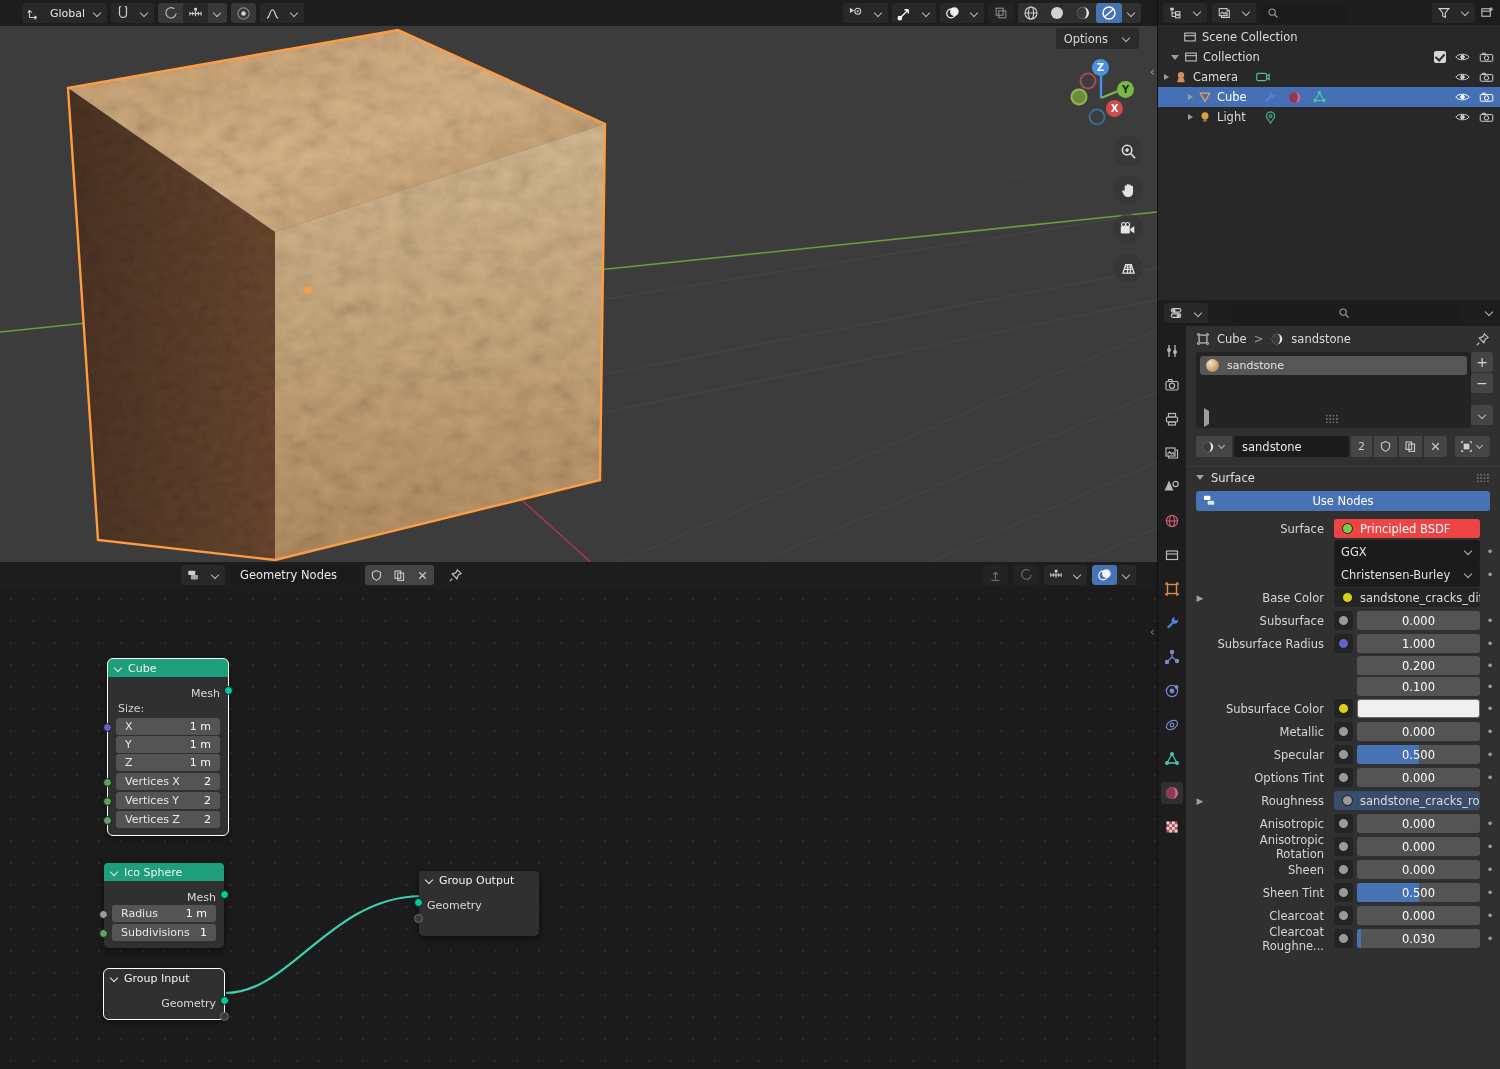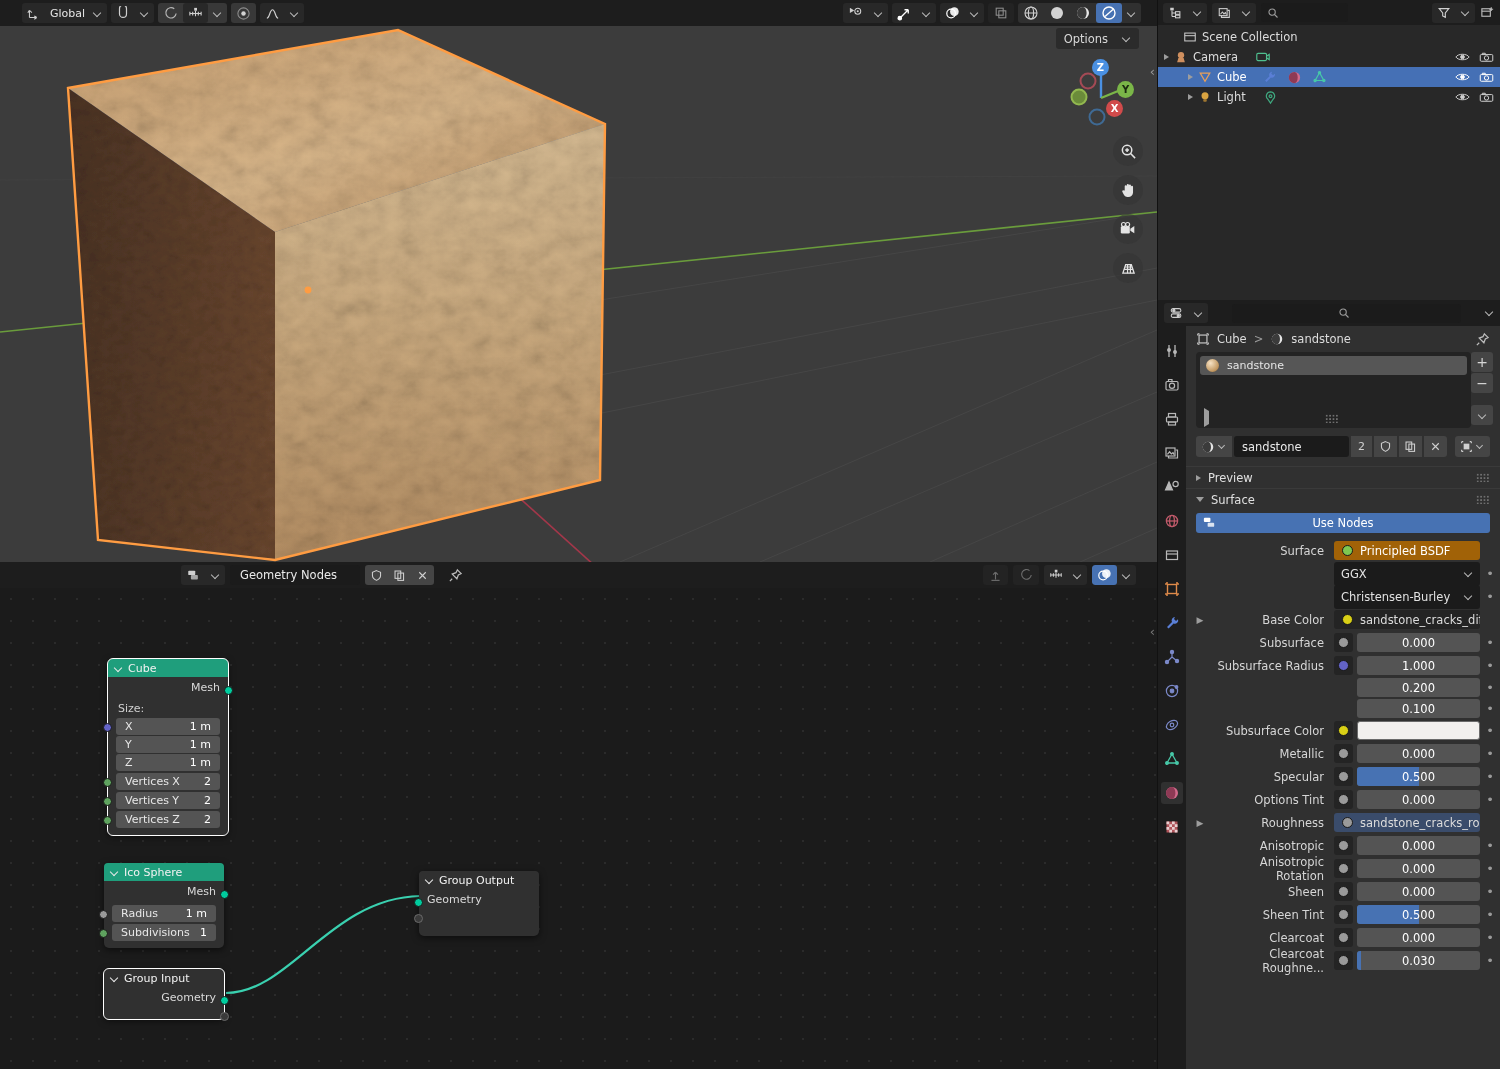--- a/index.html
+++ b/index.html
@@ -75,21 +75,21 @@
   }
   #ne-collapse { position:absolute; right: 2px; top: 62px; color:#7a7a7a; font-size: 13px;}
   .node { position: absolute; border-radius: 5px; background: #303030;
           box-shadow: 0 2px 7px rgba(0,0,0,.55); font-size: 11px; }
   .node.selected { outline: 1.5px solid #ffffff; outline-offset: 0px; }
   .node-head { height: 18px; border-radius: 4px 4px 0 0; display: flex; align-items: center;
                padding: 0 6px; gap: 5px; color: #f2f2f2; font-size: 11px; }
   .node-head.geom { background: #1f9e7c; }
   .node-head.io   { background: #303030; align-items: center; }
   .node-body { padding: 4px 0 6px 0; }
-  .node-row { height: 19px; display: flex; align-items: flex-start; padding: 0 8px; position: relative; }
+  .node-row { height: 19px; display: flex; align-items: flex-end; padding: 0 8px; position: relative; }
   .node-row .lbl { color: #d9d9d9; }
   .node-row.out { justify-content: flex-end; }
   .field { height: 17px; margin: 1px 8px; border-radius: 3px; background: #545454;
            display:flex; align-items:center; justify-content:space-between; padding: 0 9px; color: #e7e7e7; }
   .field .v { color: #ffffff; }
   .sock { position: absolute; width: 9px; height: 9px; border-radius: 50%; border: 1px solid #191919; }
   .sock.geom { background: #00cc9e; }
   .sock.vec  { background: #6363c7; }
   .sock.int  { background: #5fa35f; }
   .sock.gray { background: #9a9a9a; }
@@ -148,21 +148,21 @@
   .dots { margin-left: auto; width: 14px; height: 9px;
           background-image: radial-gradient(#6f6f6f 0.8px, transparent 0.9px);
           background-size: 3.4px 3.4px; }
   #use-nodes { margin: 3px 10px 6px 10px; height: 20px; background: #4772b3; border-radius: 3px;
                display:flex; align-items:center; justify-content:center; color: #fff; font-size: 11.5px; position: relative; }
   .prow { display: flex; align-items: center; height: 23px; padding: 0 4px 0 8px; gap: 4px; }
   .prow .plabel { width: 120px; text-align: right; color: #d6d6d6; font-size: 11.5px; padding-right: 6px; flex: none;}
   .prow .pexp { width: 12px; color:#9d9d9d; font-size: 9px; flex:none; text-align:center; }
   .pfield { flex: 1; height: 19px; border-radius: 3px; background: #545454; display:flex;
             align-items:center; justify-content:center; color: #fff; font-size: 11.5px; position: relative; overflow: hidden;}
-  .pfield.dark { background: #a16207; justify-content: flex-start; padding-left: 8px; gap: 7px; }
+  .pfield.dark { background: #ef4444; justify-content: flex-start; padding-left: 8px; gap: 7px; }
   .pfield.fill::before { content:""; position:absolute; left:0; top:0; bottom:0; background:#4772b3; width: var(--f, 50%); }
   .pfield span { position: relative; z-index: 1; }
   .pdot { width: 11px; height: 11px; border-radius: 50%; border: 1px solid #1a1a1a; flex: none; }
   .sockbox { width: 19px; height: 19px; background: #242424; border-radius: 3px; display:flex;
              align-items:center; justify-content:center; flex: none; }
   .anim { width: 12px; text-align:center; color: #9a9a9a; font-size: 13px; line-height: 10px; flex:none;}
   .dropfield { flex:1; height: 19px; background: #1b1b1b; border-radius: 3px; display:flex;
                align-items:center; justify-content: space-between; padding: 12px 7px; color:#e2e2e2; font-size: 11.5px;}
   .texfield { flex:1; height: 19px; background:#242424; border-radius:3px; display:flex; align-items:center;
               gap:7px; padding: 0 8px; color:#dcdcdc; font-size:11.5px; overflow:hidden; white-space:nowrap;}
@@ -677,20 +677,40 @@
     <div id="ol-tree">
 
       <div class="ol-row" style="padding-left:25px">
         <svg width="14" height="14" viewBox="0 0 16 16" fill="none" stroke="#c8c8c8" stroke-width="1.2">
           <rect x="2" y="3.5" width="12" height="9"></rect>
             <path d="M2 6.5 h12"></path>
         </svg>
         <span>Scene Collection</span>
       </div>
 
+      <div class="ol-row" style="padding-left:25px">
+        <span class="tri down" style="margin-left:-12px"></span>
+        <svg width="14" height="14" viewBox="0 0 16 16" fill="none" stroke="#c8c8c8" stroke-width="1.2">
+          <rect x="2" y="3.5" width="12" height="9"></rect>
+            <path d="M2 6.5 h12"></path>
+        </svg>
+        <span>Collection</span>
+        <span class="ol-right">
+          <span class="chk"></span>
+          <svg width="15" height="12" viewBox="0 0 18 12" fill="none" stroke="#cfcfcf" stroke-width="1.2">
+            <path d="M1 6 C4 1.6 14 1.6 17 6 C14 10.4 4 10.4 1 6 z"></path>
+              <circle cx="9" cy="6" r="2.2" fill="#cfcfcf"></circle>
+          </svg>
+          <svg width="15" height="13" viewBox="0 0 18 14" fill="none" stroke="#cfcfcf" stroke-width="1.2">
+            <rect x="1.5" y="3.5" width="15" height="8" rx="1.2"></rect>
+              <circle cx="9" cy="7.5" r="2.6"></circle>
+              <path d="M4 3.5 v-1.6 h3.5 v1.6"></path>
+          </svg>
+        </span>
+      </div>
 
       <div class="ol-row" style="padding-left:18px">
         <span class="tri" style="margin-left:-12px"></span>
         <svg width="14" height="14" viewBox="0 0 16 16">
           <circle cx="8" cy="6" r="3.6" fill="#cf8f5e"></circle>
             <path d="M5 9 h6 l1.4 5 h-8.8 z" fill="#cf8f5e"></path>
         </svg>
         <span>Camera</span>
         <span style="margin-left:12px">
           <svg width="16" height="14" viewBox="0 0 18 14" fill="none" stroke="#4fbf8f" stroke-width="1.3">
@@ -989,25 +1009,20 @@
           <svg width="13" height="13" viewBox="0 0 16 16" fill="none" stroke="#cfcfcf" stroke-width="1.3">
             <rect x="4.5" y="4.5" width="7" height="7" fill="#cfcfcf" stroke="none"></rect>
             <path d="M2 2 h2 M2 2 v2 M14 2 h-2 M14 2 v2 M2 14 h2 M2 14 v-2 M14 14 h-2 M14 14 v-2"></path>
           </svg>
           <span class="chev sm"></span>
         </div>
       </div>
 
       <div style="height:9px"></div>
 
-      <div class="panel-hdr">
-        <span class="tri"></span>
-        <span>Preview</span>
-        <span class="dots"></span>
-      </div>
 
       <div class="panel-hdr">
         <span class="tri down"></span>
         <span>Surface</span>
         <span class="dots"></span>
       </div>
 
       <div id="use-nodes">
         <span style="position:absolute;left:6px;top:2px">
           <svg width="15" height="15" viewBox="0 0 16 16" fill="#ffffff">

